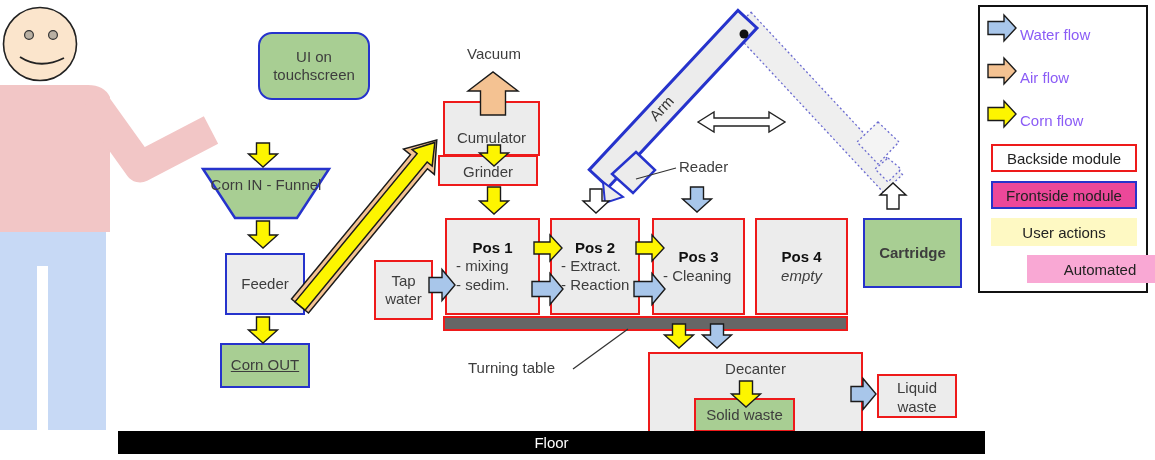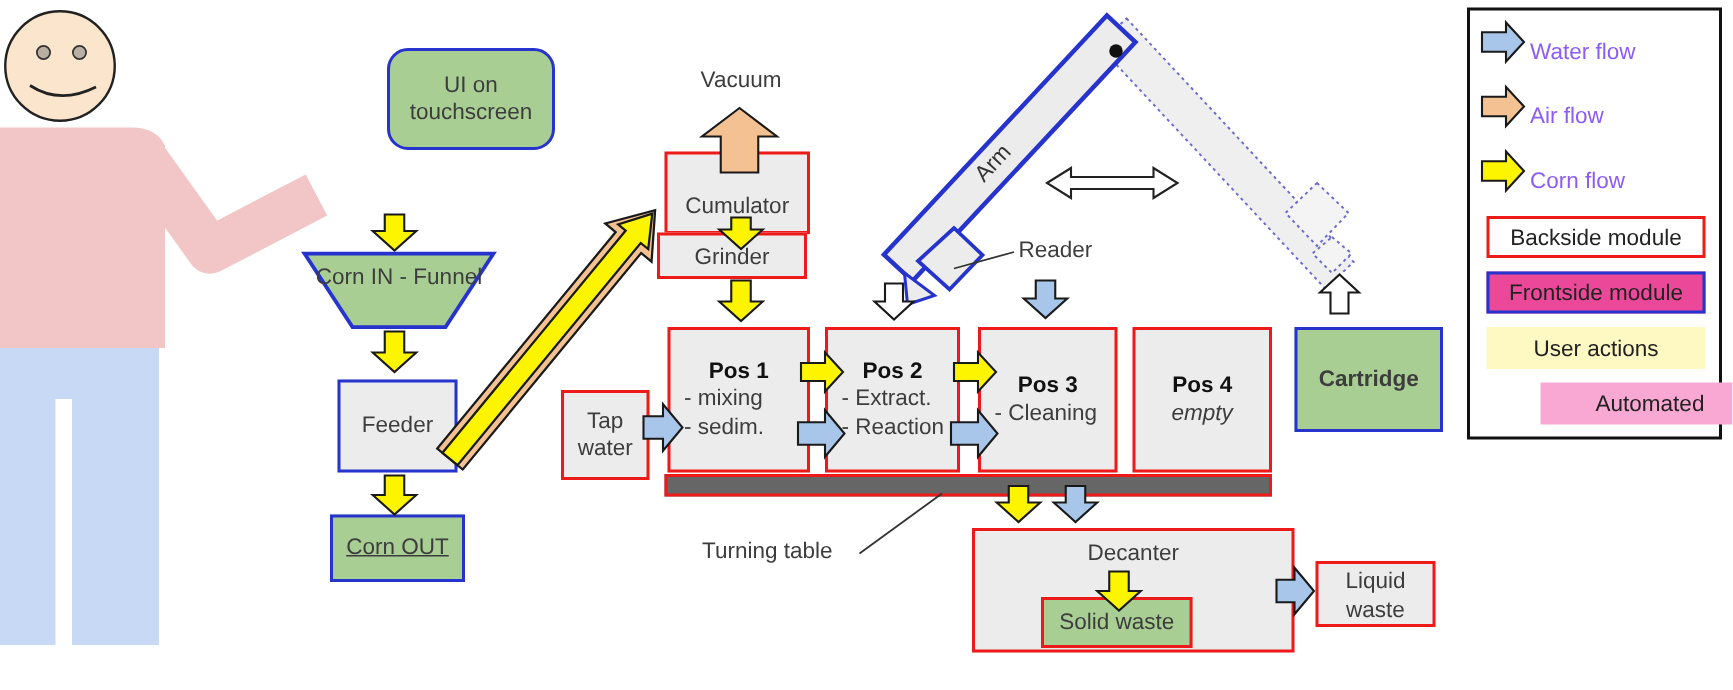--- a/index.html
+++ b/index.html
@@ -161,13 +161,16 @@
       <polygon points="0,-7.5 12,-7.5 12,-15.5 25,0 12,15.5 12,7.5 0,7.5" transform="translate(851,394) rotate(0)" fill="#a8c6ea" stroke="#1a1a1a" stroke-width="1.4"></polygon>
       <polygon points="0,-6.5 16,-6.5 16,-13 28,0 16,13 16,6.5 0,6.5" transform="translate(988,28) rotate(0)" fill="#a8c6ea" stroke="#1a1a1a" stroke-width="1.4"></polygon>
       <polygon points="0,-6.5 16,-6.5 16,-13 28,0 16,13 16,6.5 0,6.5" transform="translate(988,71) rotate(0)" fill="#f4c292" stroke="#1a1a1a" stroke-width="1.4"></polygon>
       <polygon points="0,-6.5 16,-6.5 16,-13 28,0 16,13 16,6.5 0,6.5" transform="translate(988,114) rotate(0)" fill="#fdf500" stroke="#1a1a1a" stroke-width="1.4"></polygon>
     </svg>
 
   <div class="lbl" style="left:458px;top:45px;width:72px;text-align:center;">Vacuum</div>
   <div class="lbl" style="left:679px;top:158px;">Reader</div>
   <div class="lbl" style="left:468px;top:359px;">Turning table</div>
 
+  <div class="floor" style="left:118px;top:431px;width:867px;height:23px;">
+    <span>Floor</span>
+  </div>
 </div>
 
 </body></html>

